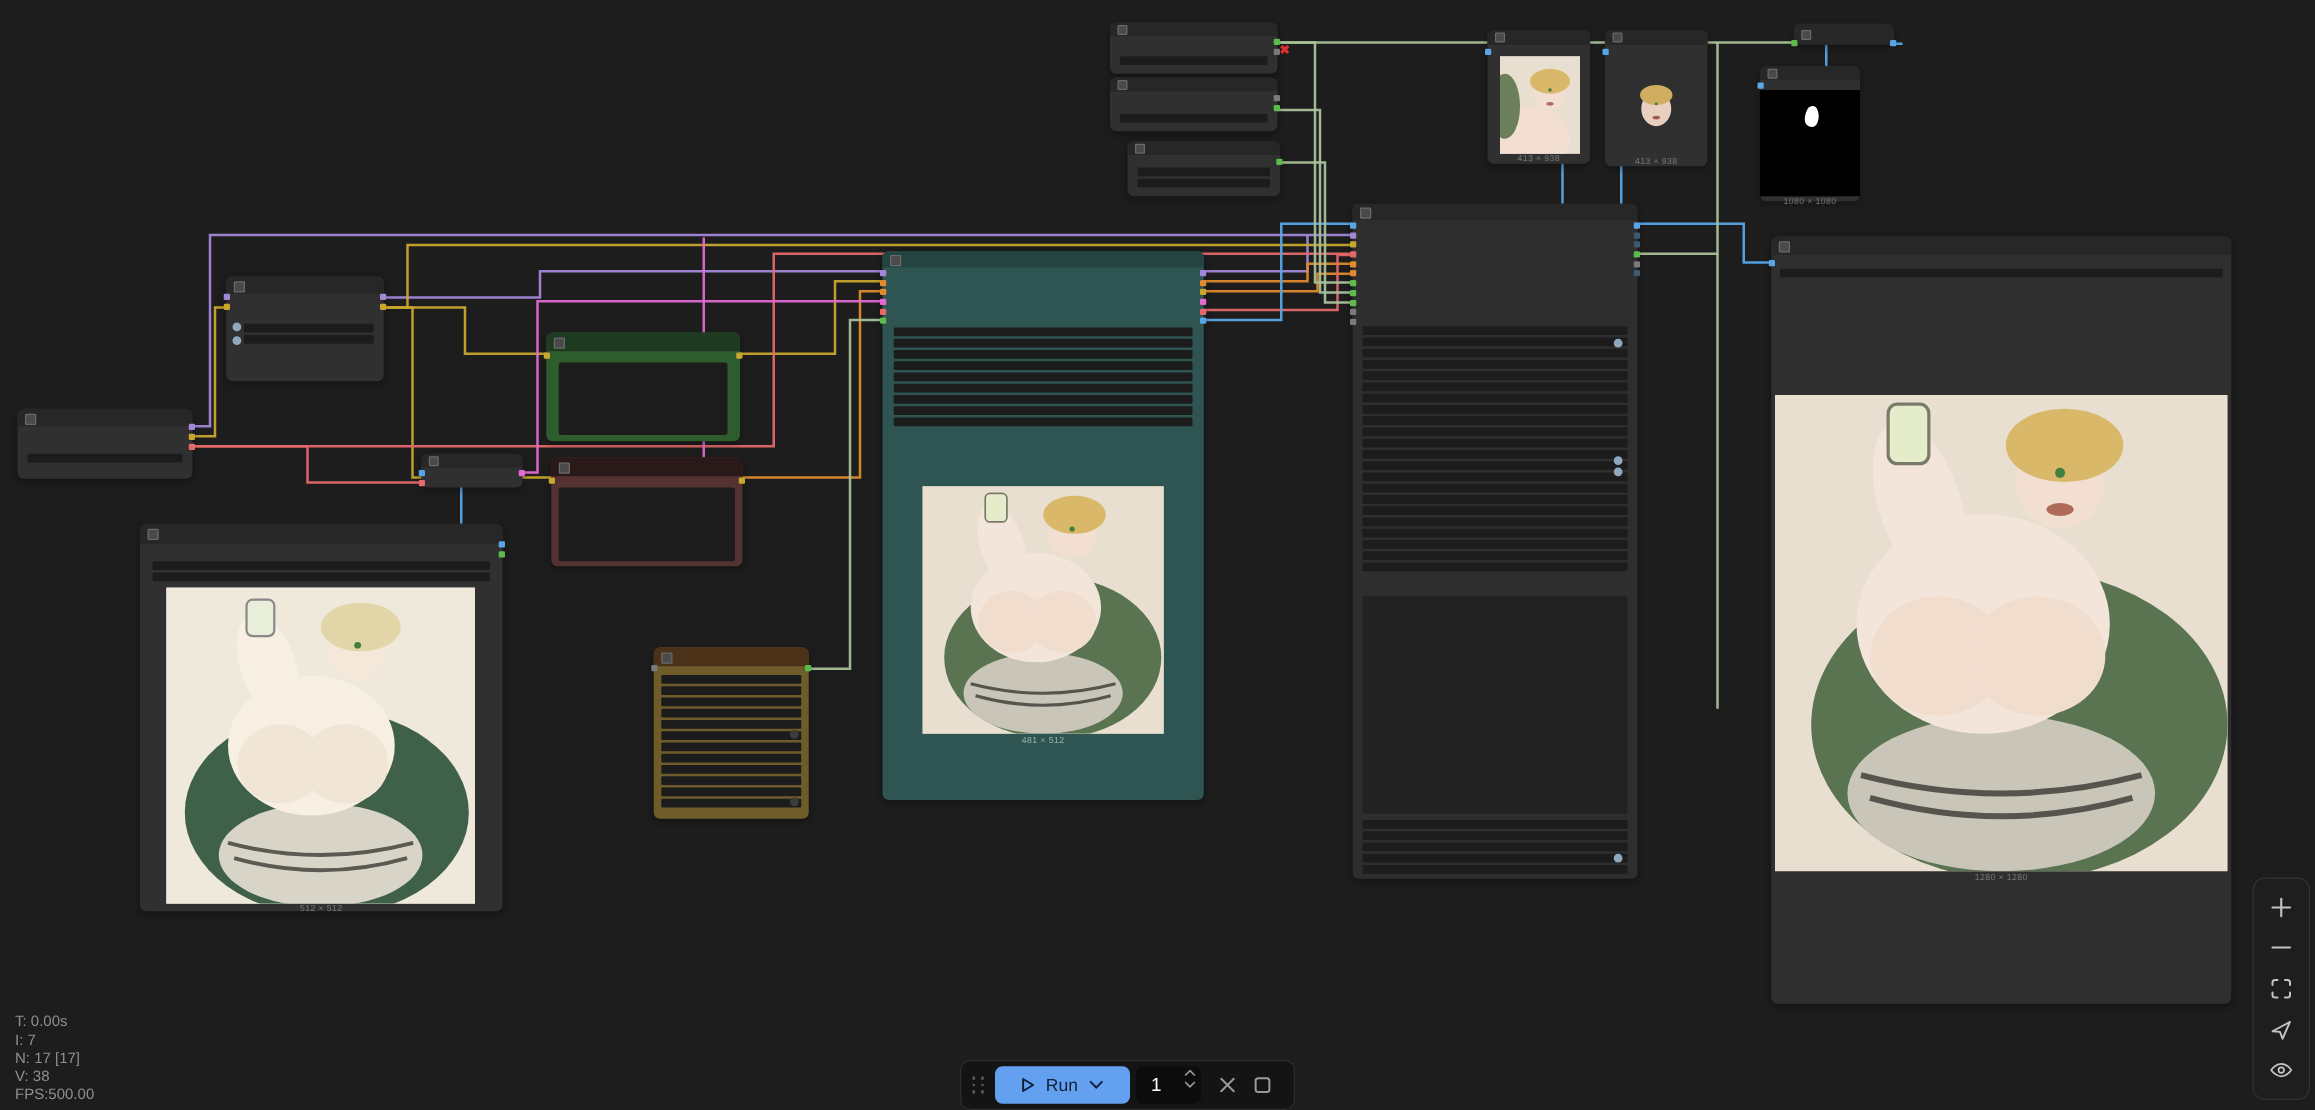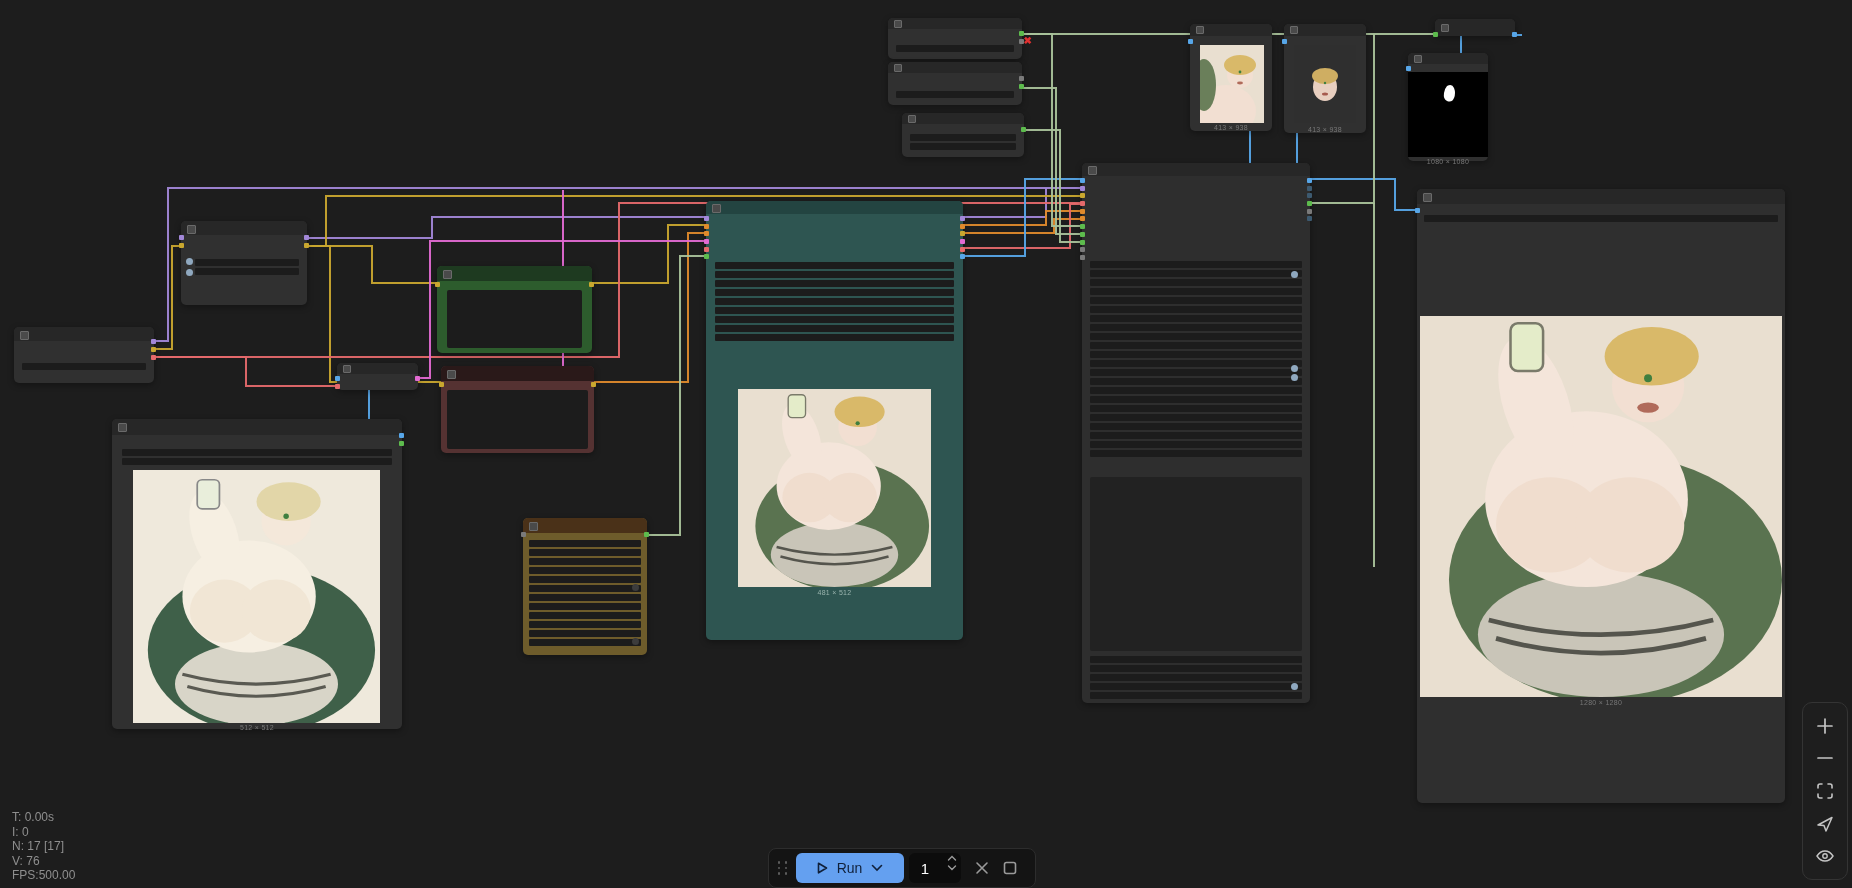--- a/index.html
+++ b/index.html
@@ -475,23 +475,23 @@
         <ellipse cx="64" cy="11" rx="13" ry="8" fill="#d9b969"></ellipse>
         <circle cx="63" cy="17" r="1.1" fill="#3f7f3f"></circle>
         <ellipse cx="63" cy="25" rx="3" ry="1.4" fill="#b06a5a"></ellipse>
       </svg>
     </div>
     <div class="cap" style="top:510px">1280 × 1280</div>
   </div>
 
   <div id="stats">
     <div>T: 0.00s</div>
-    <div>I: 0</div>
+    <div>I: 7</div>
     <div>N: 17 [17]</div>
-    <div>V: 76</div>
+    <div>V: 38</div>
     <div>FPS:500.00</div>
   </div>
 
   <div id="runbar">
     <div id="handle">
         <i></i>
         <i></i>
         <i></i>
         <i></i>
         <i></i>

